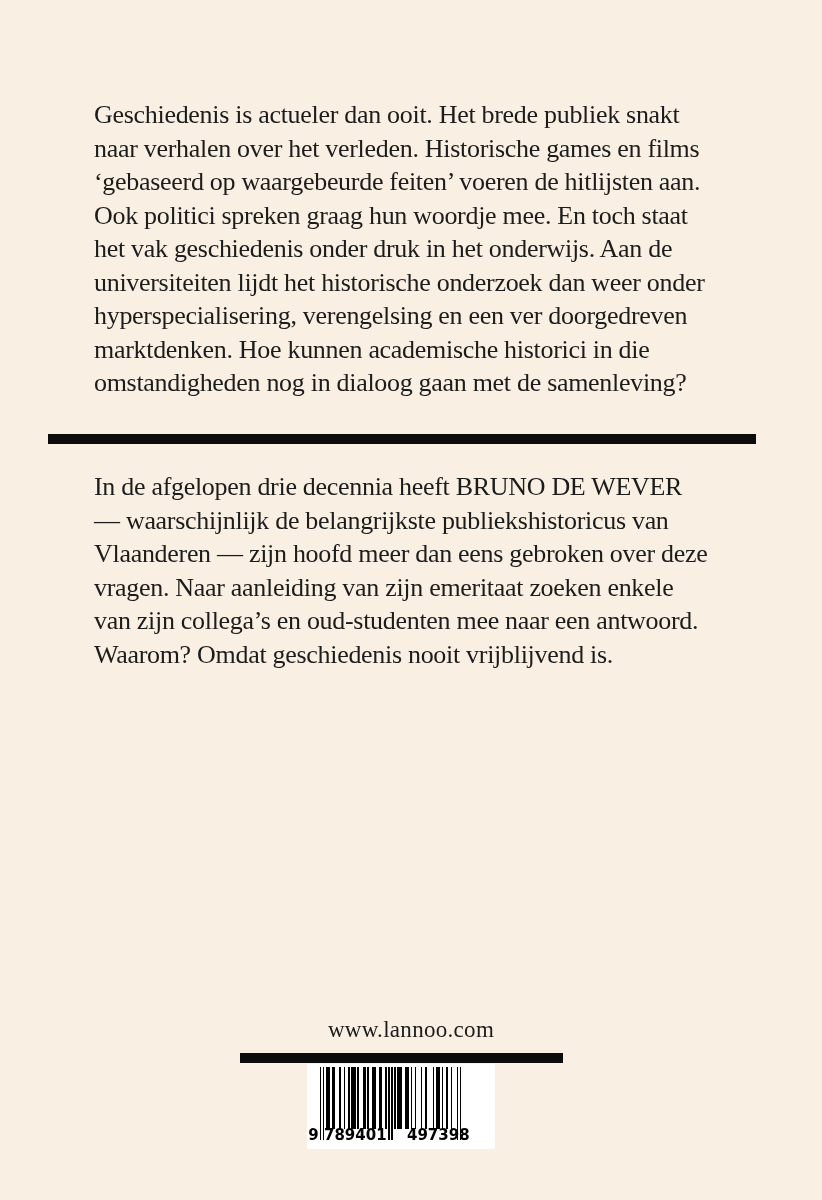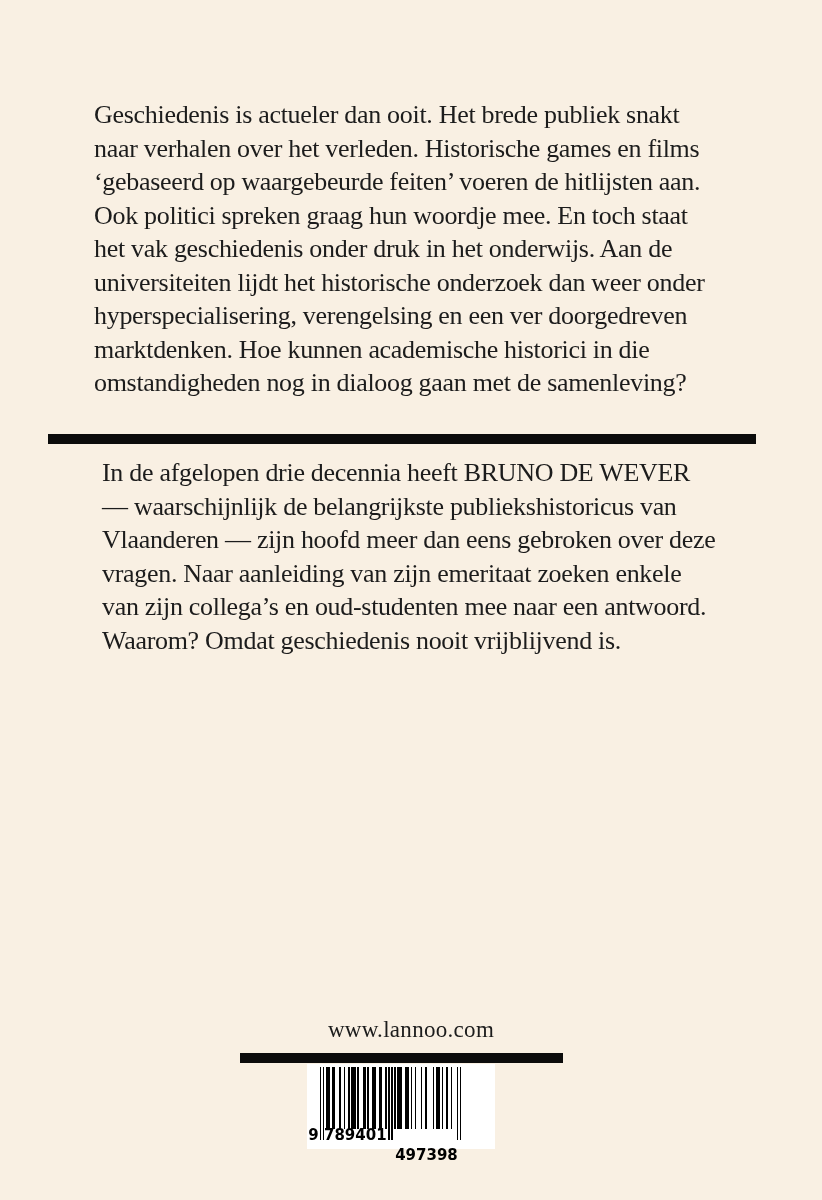--- a/index.html
+++ b/index.html
@@ -9,21 +9,21 @@
     color:var(--ink,#1c1c1c);
     font-family:"Liberation Serif","DejaVu Serif",serif;
   }
   .cover{position:relative;width:822px;height:1200px;overflow:hidden;border-radius:20px;}
   .para{
     position:absolute;left:94px;margin:0;
     font-size:26px;line-height:33.5px;letter-spacing:-0.3px;
     white-space:pre;color:var(--ink,#1c1c1c);
   }
   .para-1{top:98px;}
-  .para-2{top:456px;margin-left:8px;}
+  .para-2{top:470px;}
   .divider{
     position:absolute;left:48px;top:434px;width:708px;height:10px;
     background:var(--rule,#0c0c0c);
   }
   .website{
     position:absolute;left:0;top:1017px;width:822px;
     text-align:center;font-size:23px;letter-spacing:0.3px;
     color:var(--ink,#1c1c1c);
   }
   .footer-bar{
@@ -36,21 +36,21 @@
   }
   .bc-bars{position:absolute;left:13px;top:3px;width:141px;height:73px;}
   .bc-bar{position:absolute;top:0;background:#000;}
   .bc-digits{
     position:absolute;left:0;top:62px;width:188px;height:20px;
     font-family:"DejaVu Sans",sans-serif;font-weight:bold;font-size:15px;color:#000;
   }
   .bc-digits span{position:absolute;top:0;}
   .bc-d0{left:0;width:13px;text-align:center;}
   .bc-d1{left:17px;width:63px;}
-  .bc-d2{left:88px;width:63px;text-align:center;margin-top:20px;}
+  .bc-d2{left:100px;width:63px;text-align:left;}
 </style>
 </head>
 <body>
 
 <div class="cover">
 
   <p class="para para-1">Geschiedenis is actueler dan ooit. Het brede publiek snakt
 naar verhalen over het verleden. Historische games en films
 ‘gebaseerd op waargebeurde feiten’ voeren de hitlijsten aan.
 Ook politici spreken graag hun woordje mee. En toch staat

